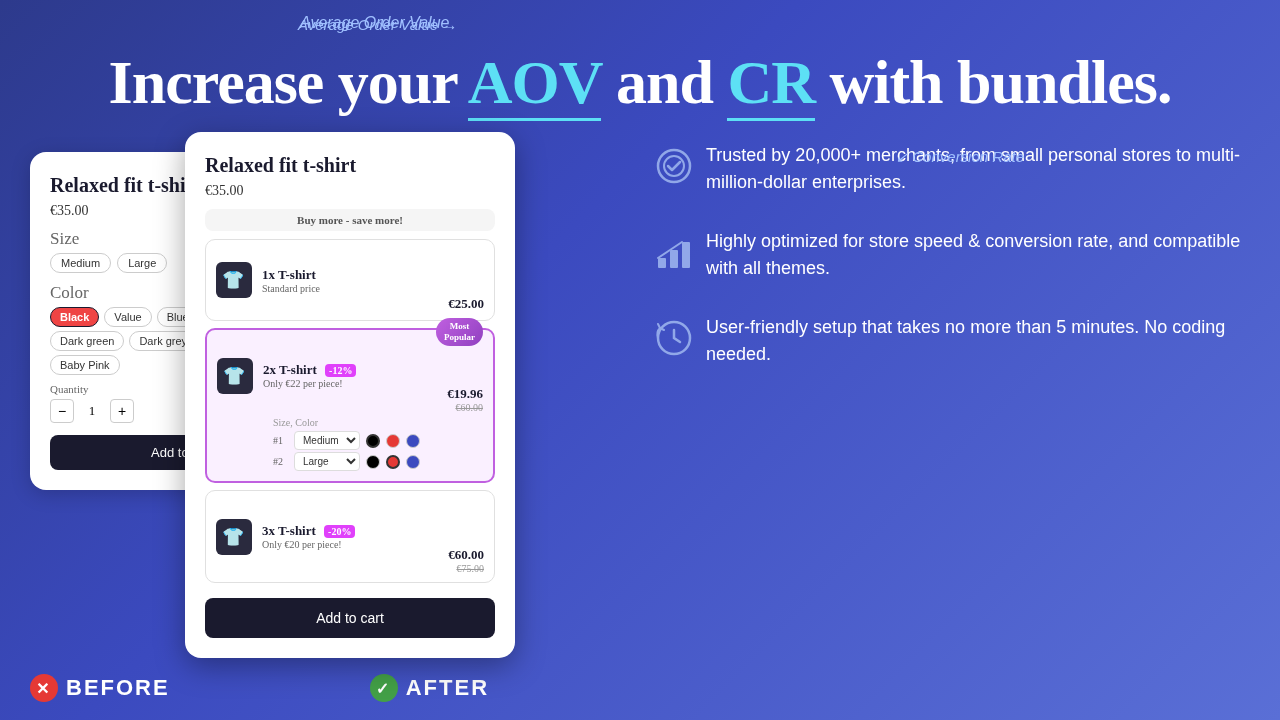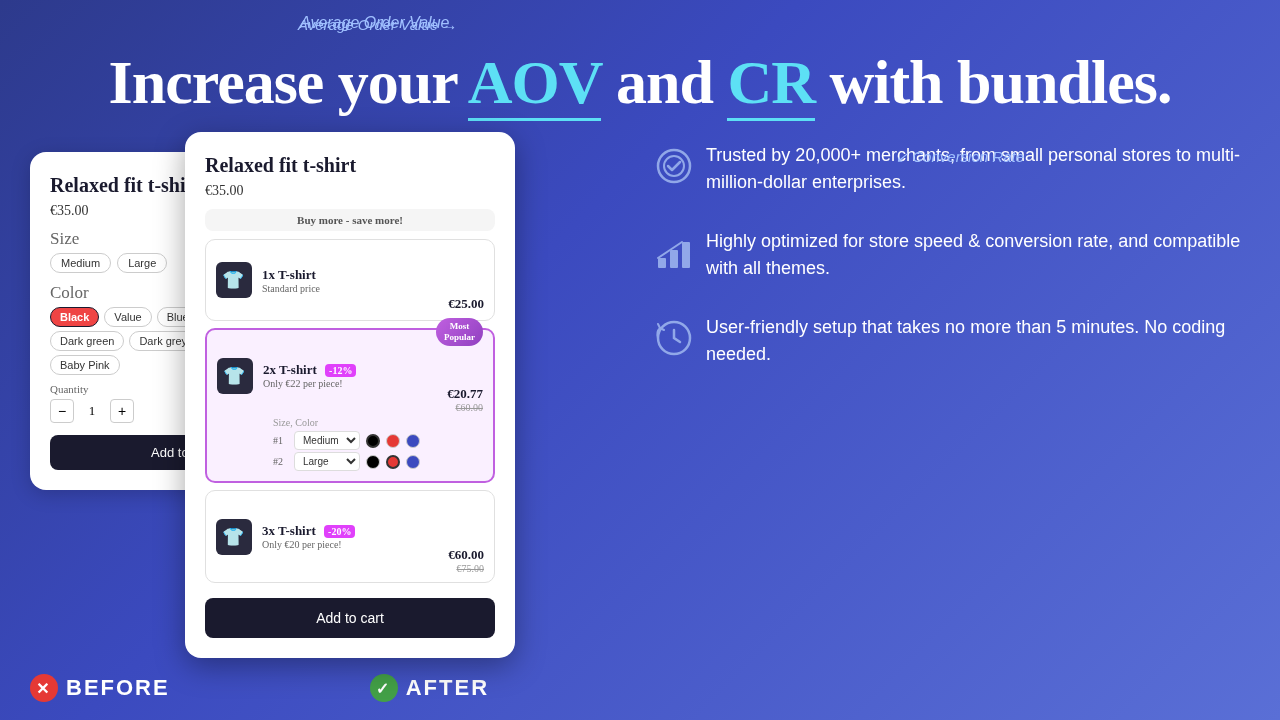--- a/index.html
+++ b/index.html
@@ -499,21 +499,21 @@
             <span class="tshirt-icon">👕</span>
           </div>
           <div class="bundle-info">
             <div class="bundle-name">
               <span>2x T-shirt</span>
               <span class="bundle-badge">-12%</span>
             </div>
             <div class="bundle-sub">Only €22 per piece!</div>
           </div>
           <div class="bundle-prices">
-            <div class="bundle-new-price">€20.77</div>
+            <div class="bundle-new-price">€19.96</div>
             <div class="bundle-old-price">€60.00</div>
           </div>
         </div>
 
         <div style="width:100%;">
           <div class="size-color-label">Size, Color</div>
           <div class="variant-row">
             <span class="variant-num">#1</span>
             <select class="variant-select">
               <option>Medium</option>

